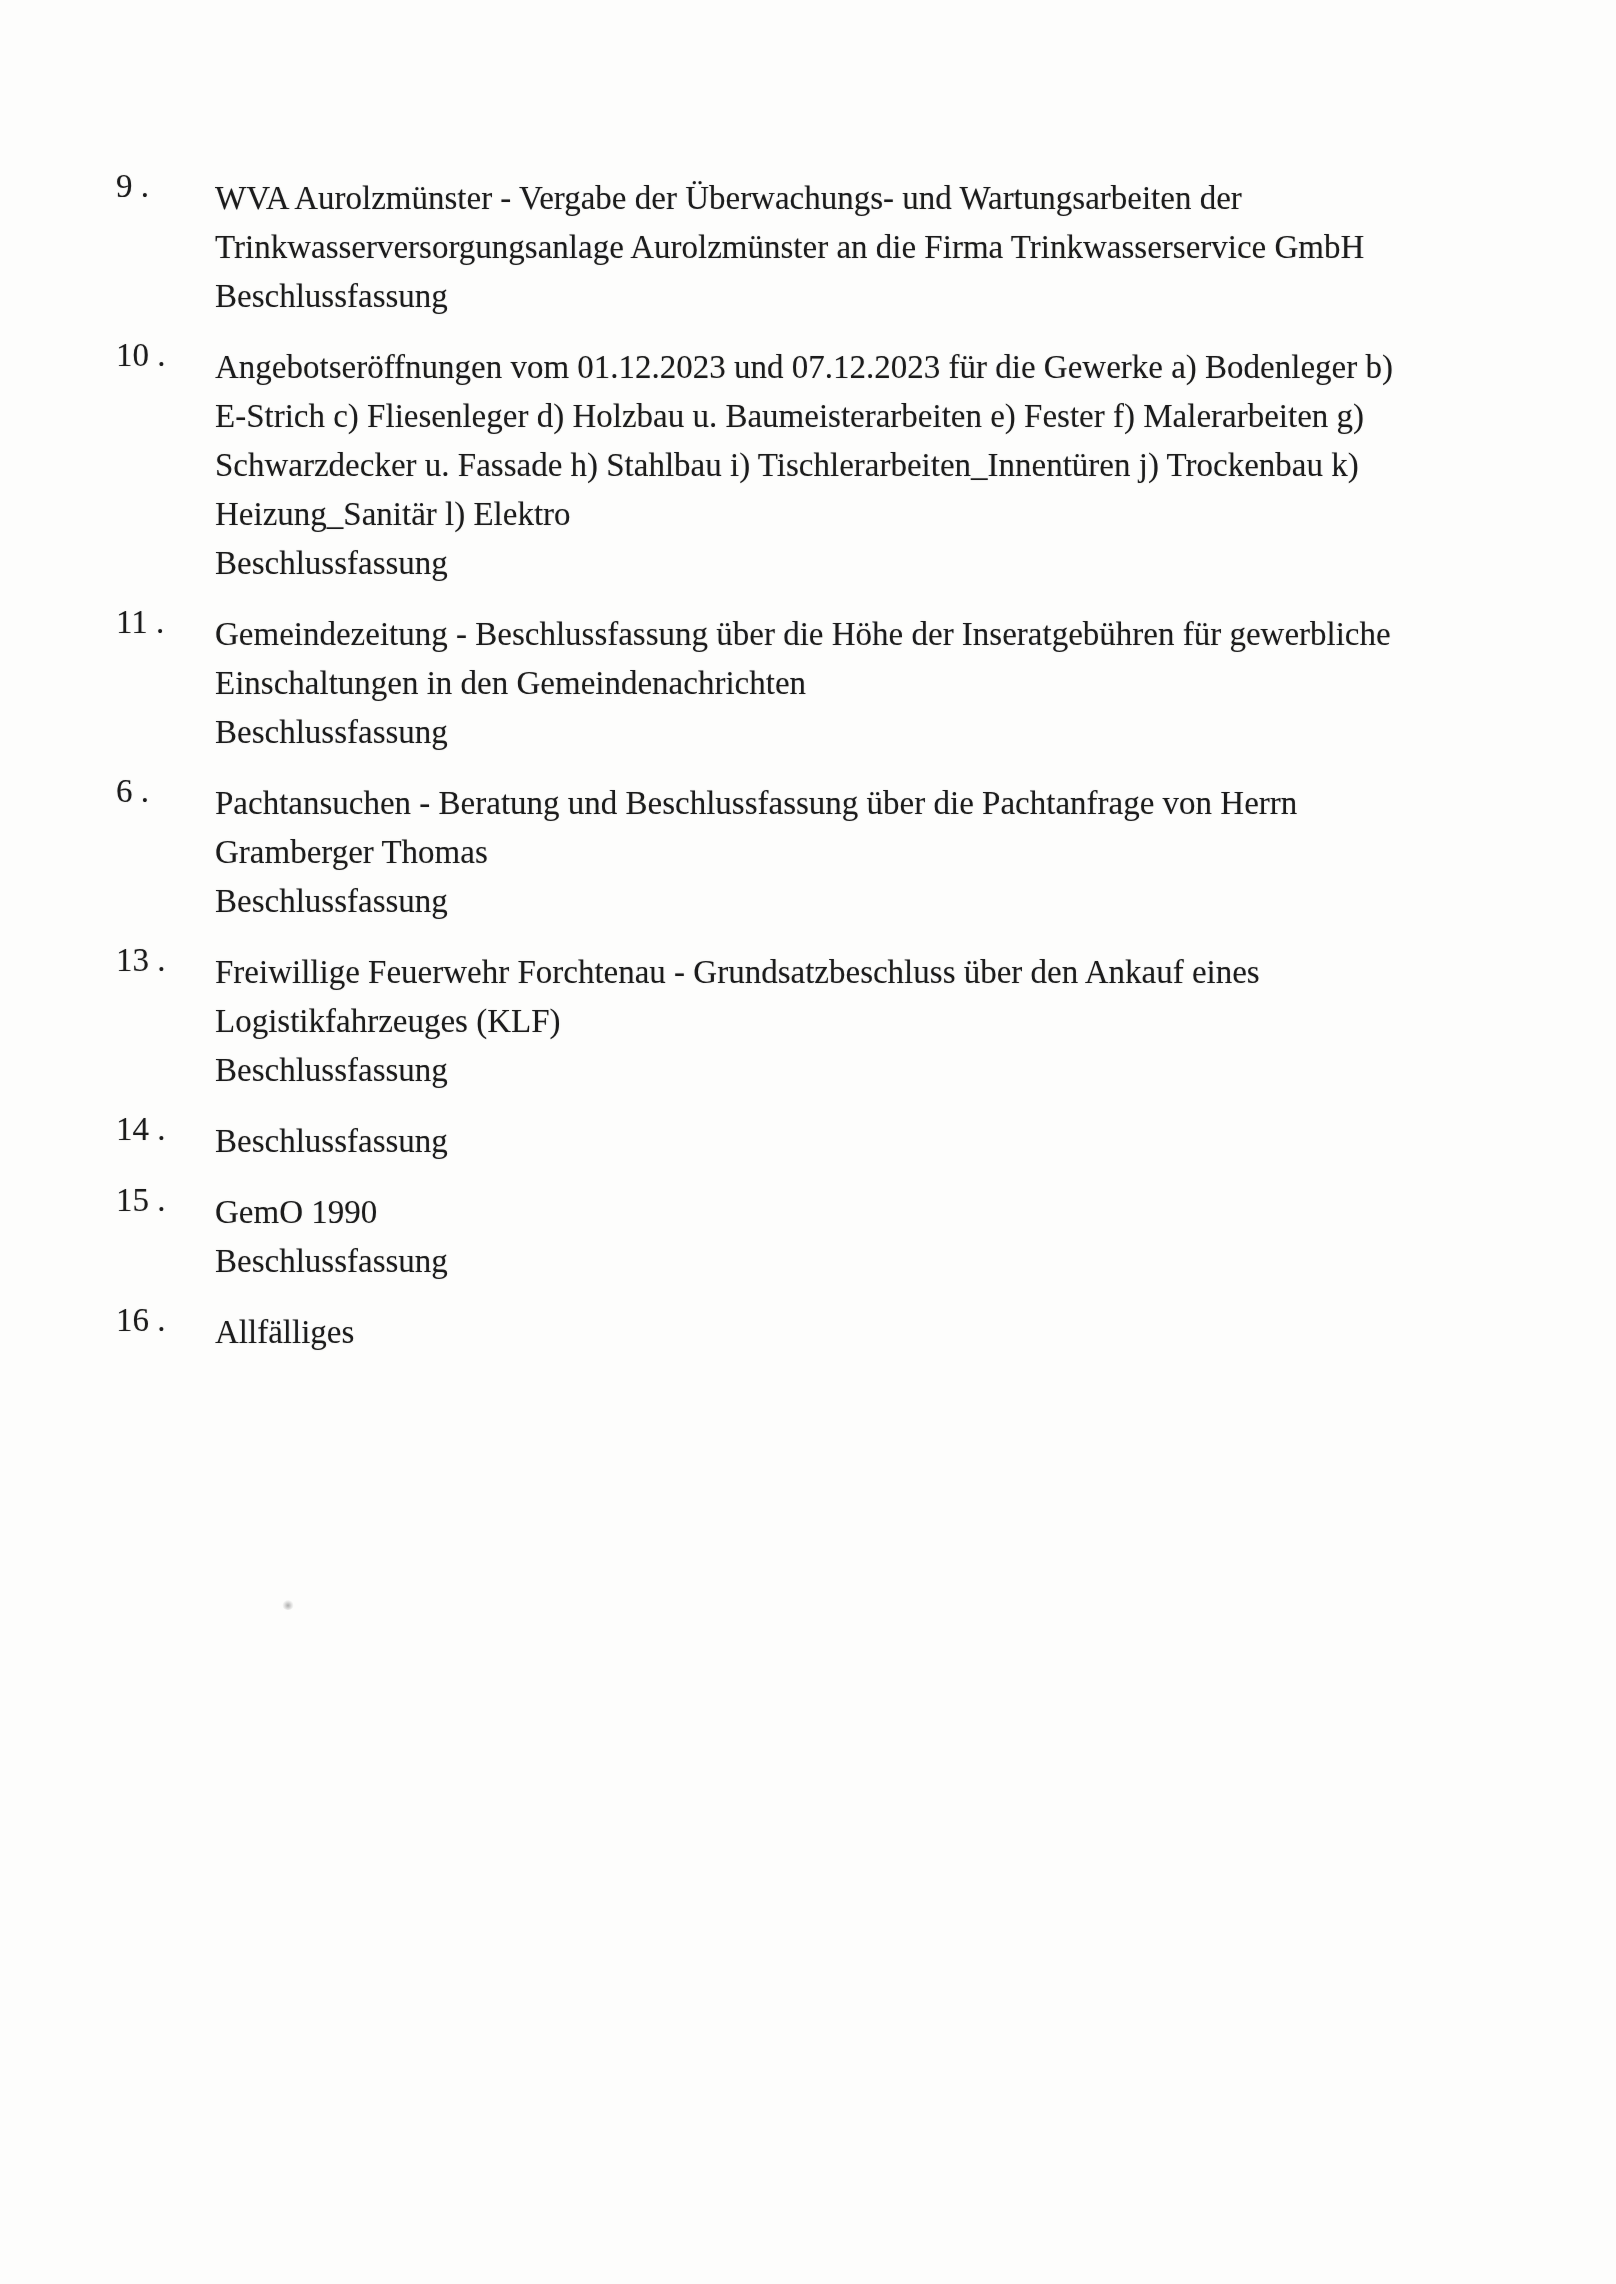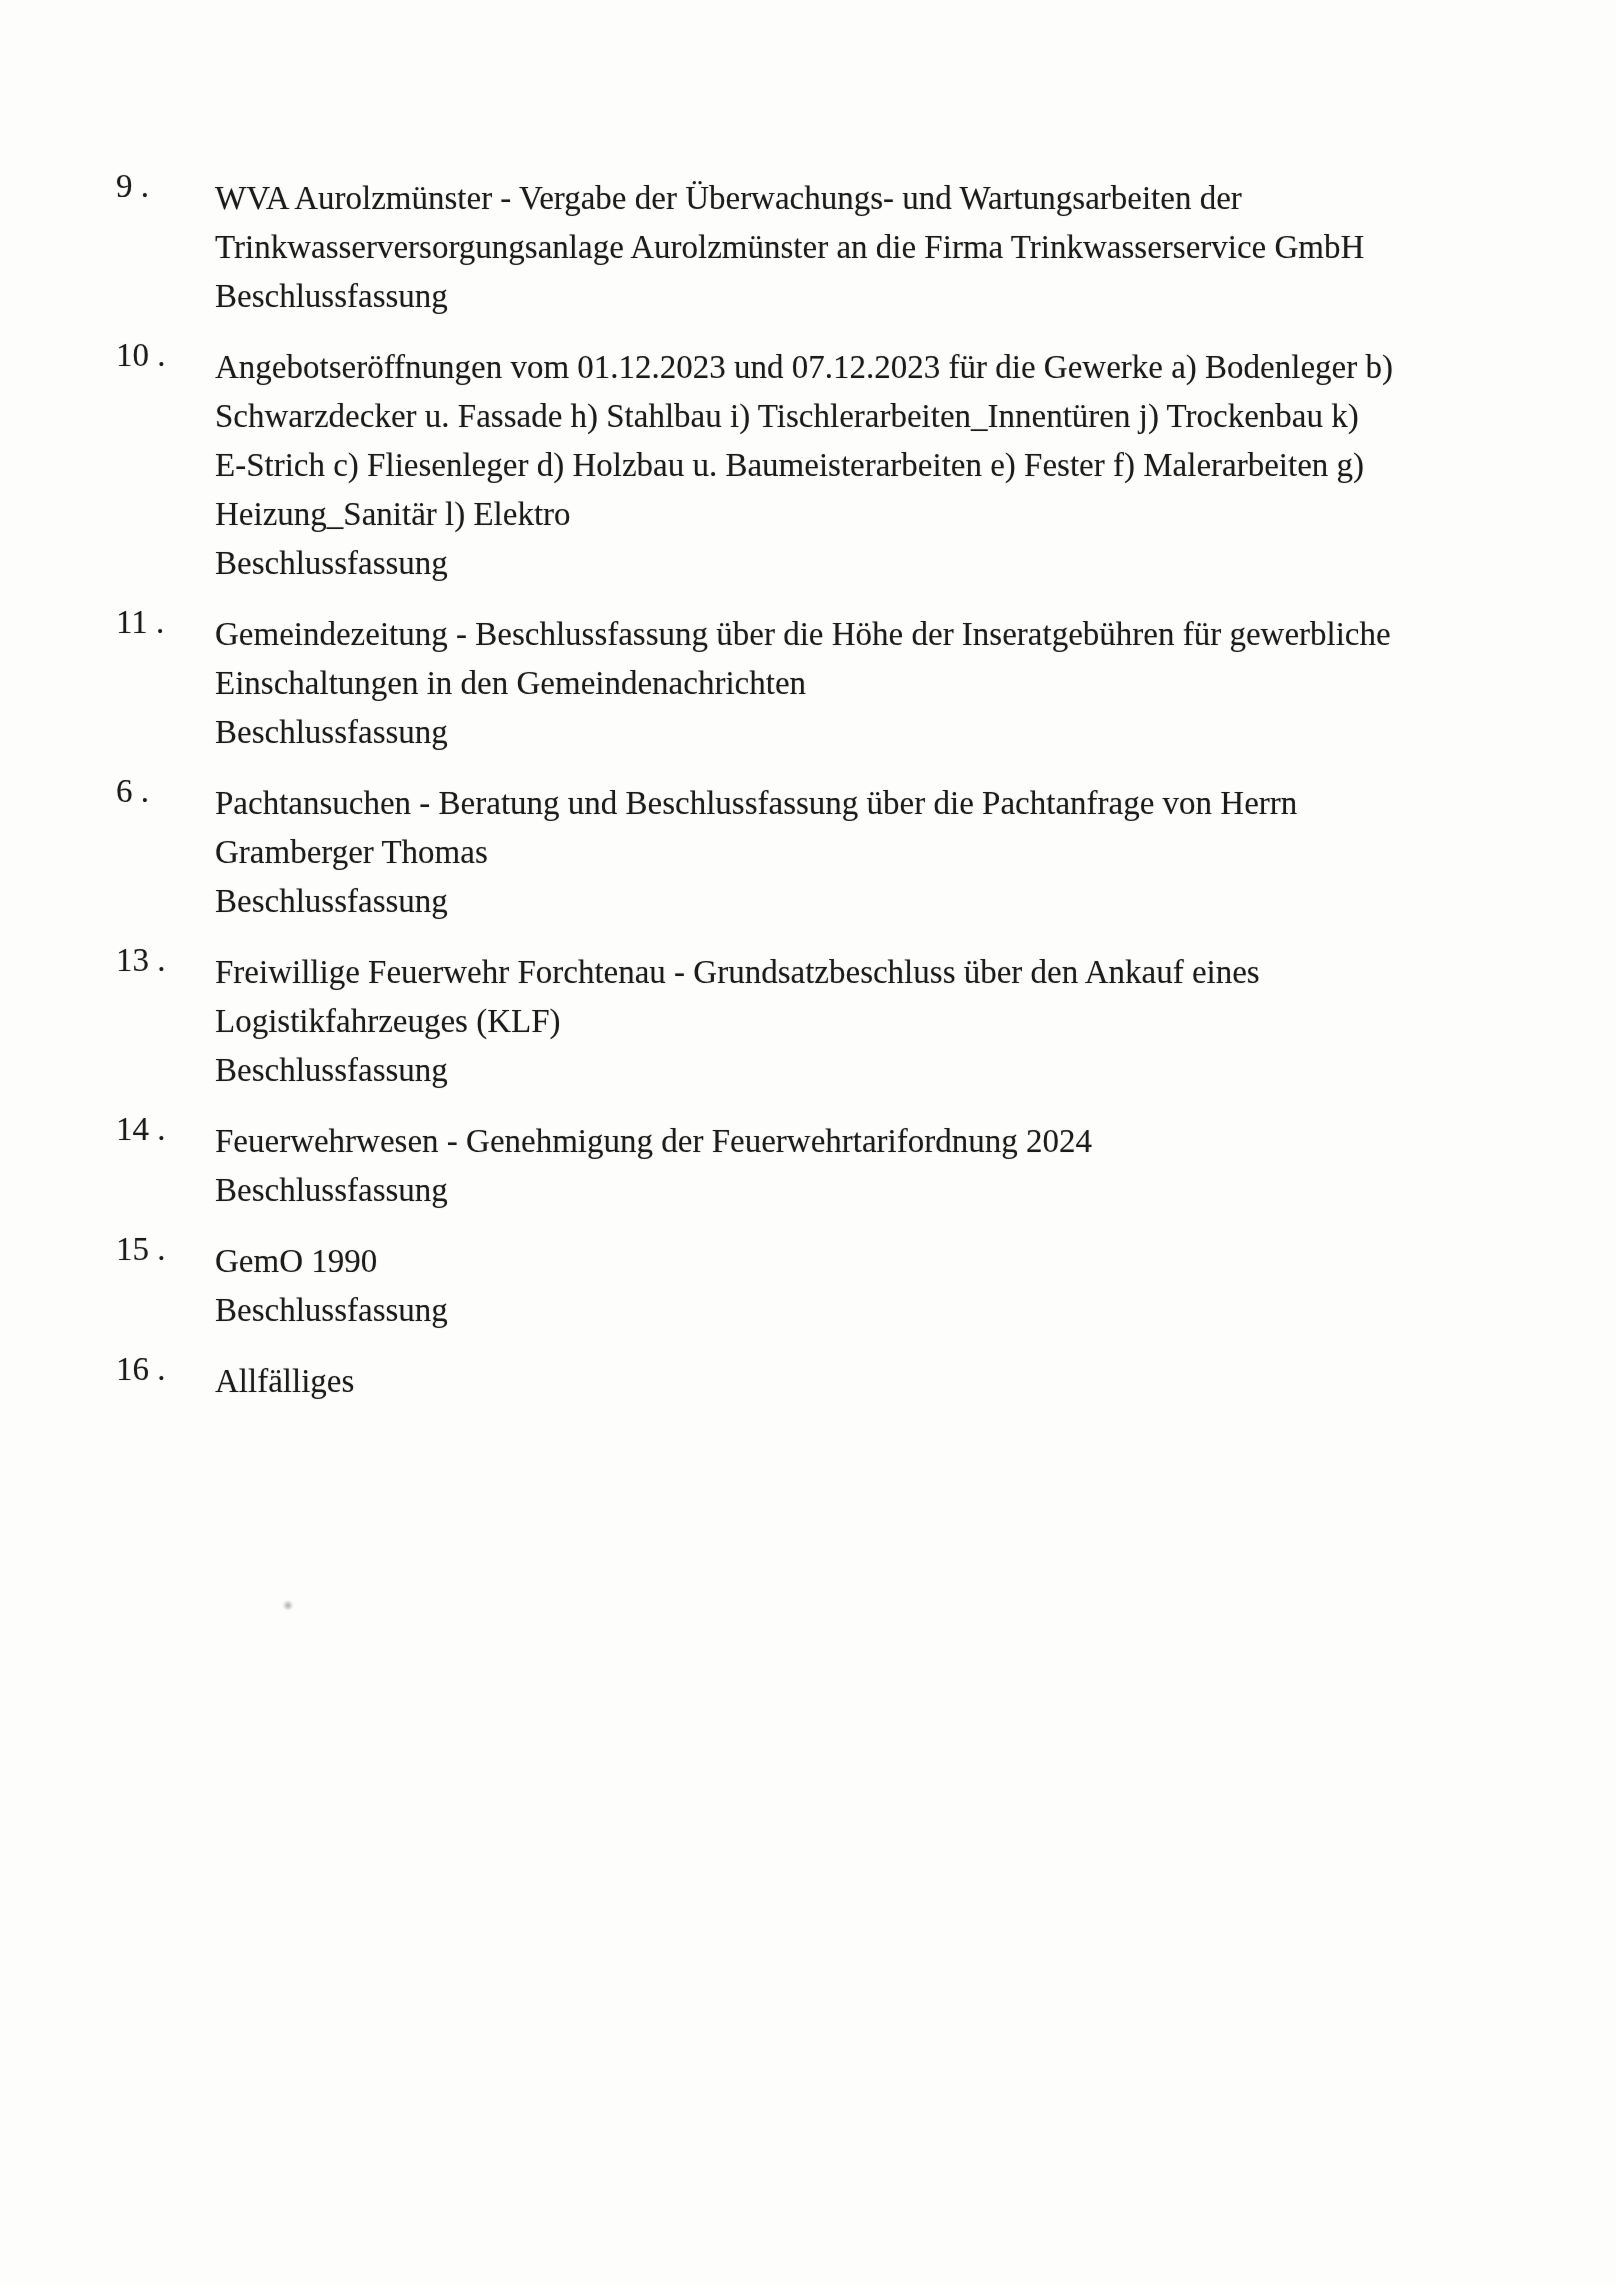--- a/index.html
+++ b/index.html
@@ -68,22 +68,22 @@
           <div class="line">WVA Aurolzmünster - Vergabe der Überwachungs- und Wartungsarbeiten der</div>
           <div class="line">Trinkwasserversorgungsanlage Aurolzmünster an die Firma Trinkwasserservice GmbH</div>
           <div class="line resolution">Beschlussfassung</div>
         </div>
   </li>
 
   <li class="agenda-item">
     <span class="num">10 .</span>
     <div class="body">
           <div class="line">Angebotseröffnungen vom 01.12.2023 und 07.12.2023 für die Gewerke a) Bodenleger b)</div>
+          <div class="line">E-Strich c) Fliesenleger d) Holzbau u. Baumeisterarbeiten e) Fester f) Malerarbeiten g)</div>
           <div class="line">Schwarzdecker u. Fassade h) Stahlbau i) Tischlerarbeiten_Innentüren j) Trockenbau k)</div>
-          <div class="line">E-Strich c) Fliesenleger d) Holzbau u. Baumeisterarbeiten e) Fester f) Malerarbeiten g)</div>
           <div class="line">Heizung_Sanitär l) Elektro</div>
           <div class="line resolution">Beschlussfassung</div>
         </div>
   </li>
 
   <li class="agenda-item">
     <span class="num">11 .</span>
     <div class="body">
           <div class="line">Gemeindezeitung - Beschlussfassung über die Höhe der Inseratgebühren für gewerbliche</div>
           <div class="line">Einschaltungen in den Gemeindenachrichten</div>
@@ -105,21 +105,20 @@
     <div class="body">
           <div class="line">Freiwillige Feuerwehr Forchtenau - Grundsatzbeschluss über den Ankauf eines</div>
           <div class="line">Logistikfahrzeuges (KLF)</div>
           <div class="line resolution">Beschlussfassung</div>
         </div>
   </li>
 
   <li class="agenda-item">
     <span class="num">14 .</span>
     <div class="body">
-          <div class="line">Feuerwehrwesen - Genehmigung der Feuerwehrtarifordnung 2024</div>
           <div class="line resolution">Beschlussfassung</div>
         </div>
   </li>
 
   <li class="agenda-item">
     <span class="num">15 .</span>
     <div class="body">
           <div class="line">GemO 1990</div>
           <div class="line resolution">Beschlussfassung</div>
         </div>

